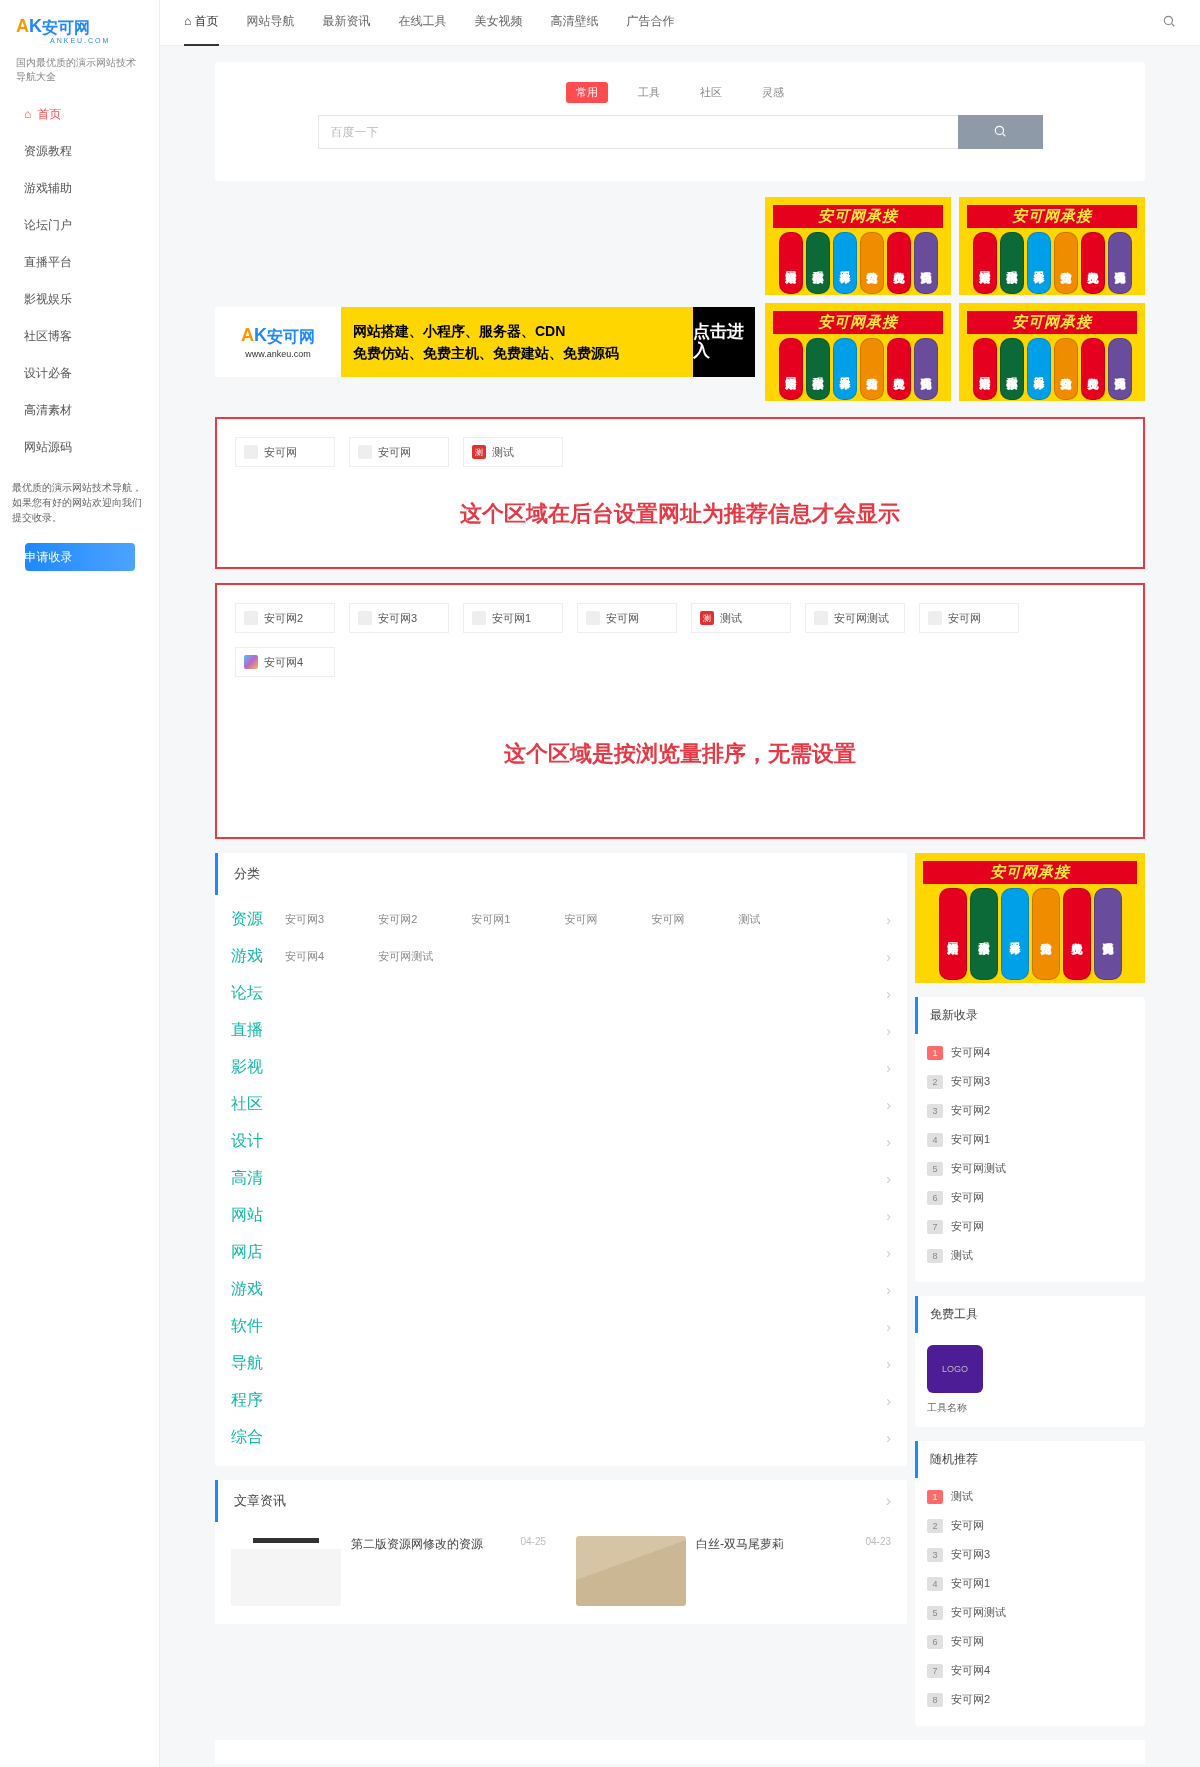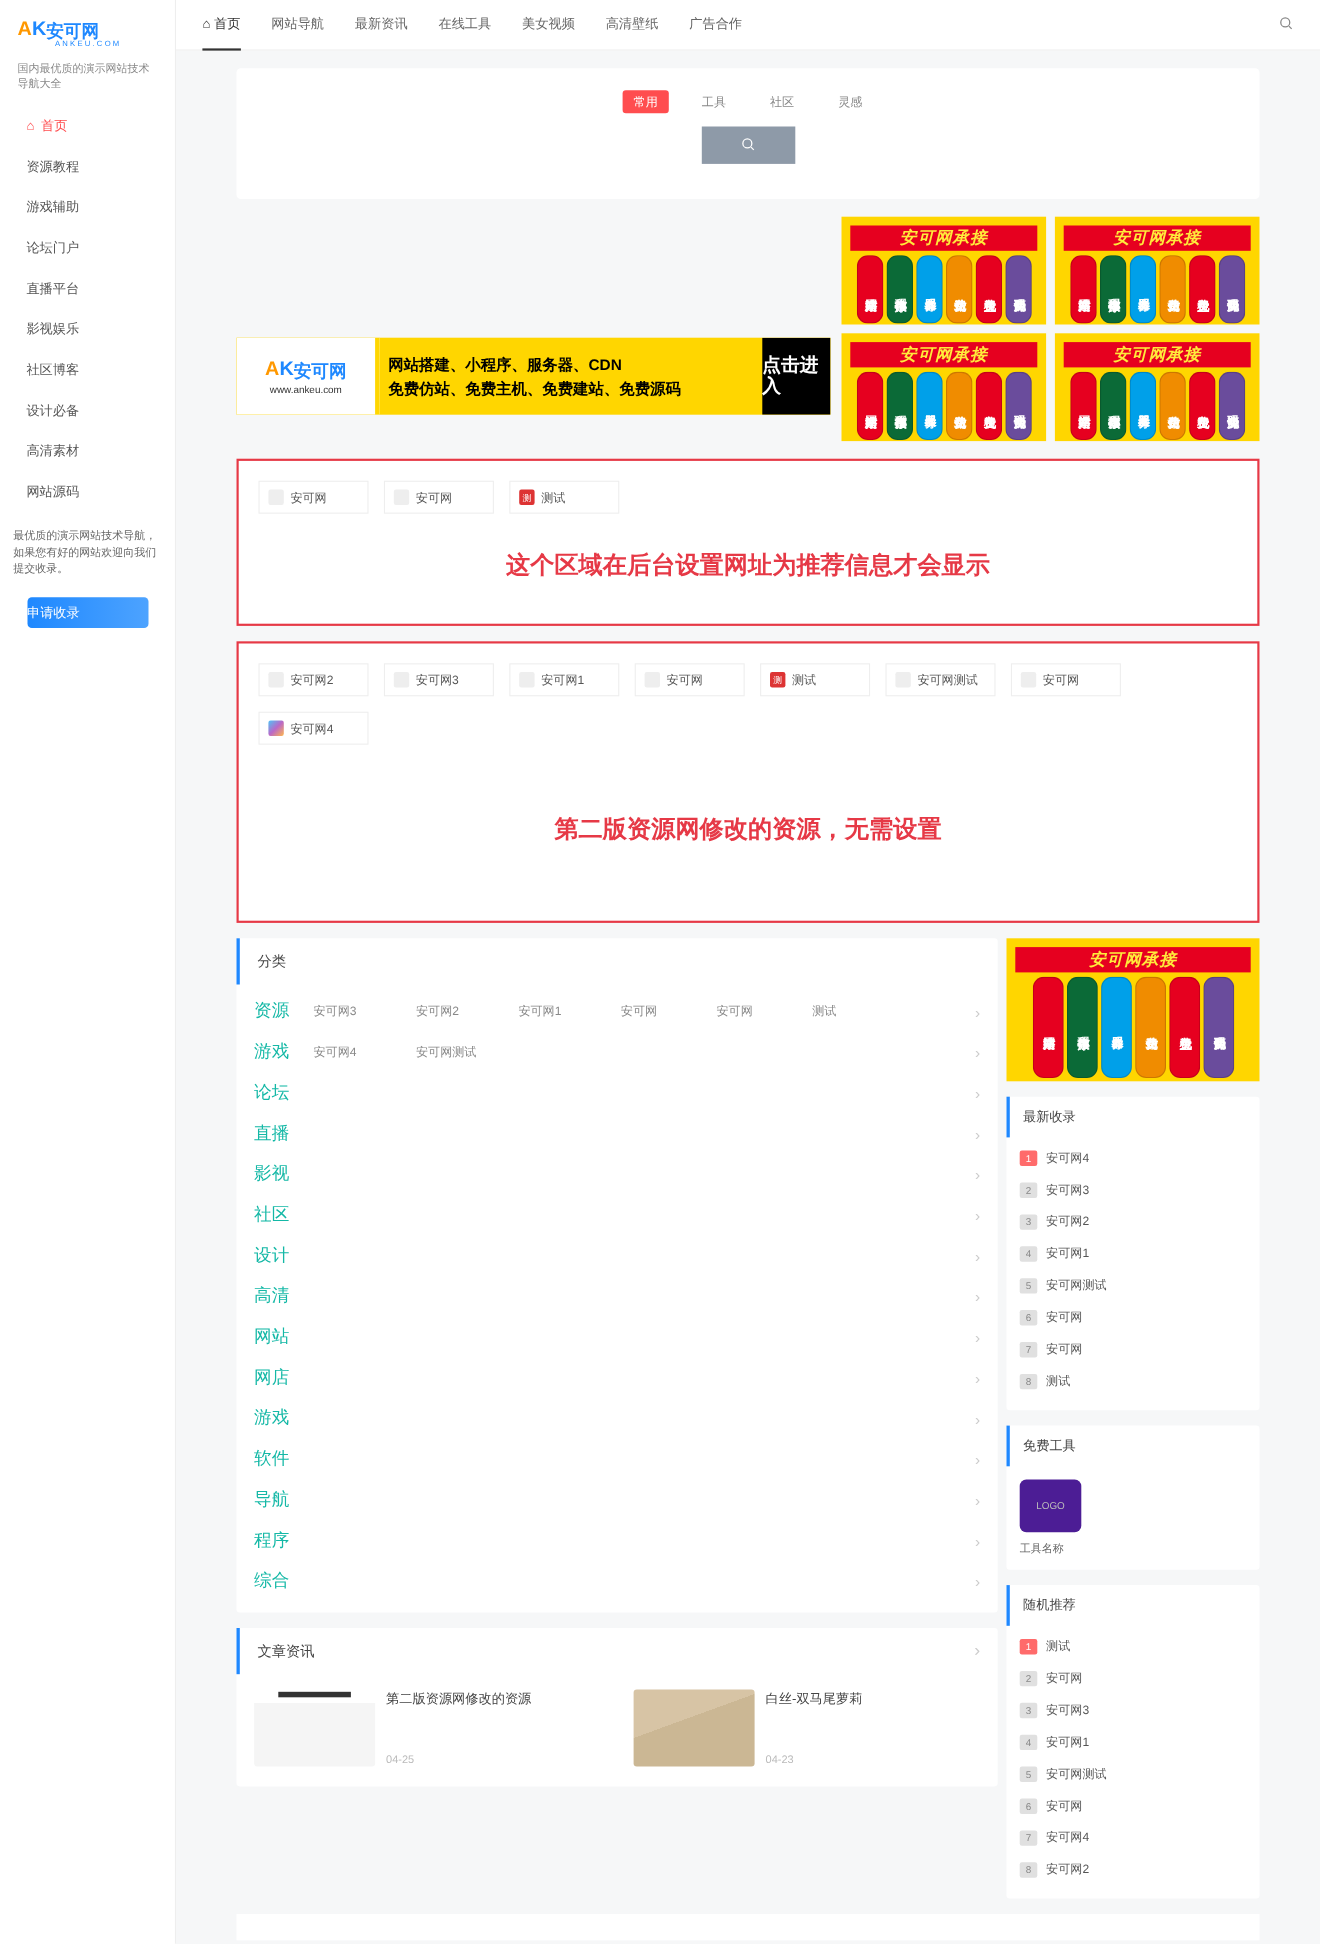--- a/index.html
+++ b/index.html
@@ -88,21 +88,21 @@
 .cat-sub span { cursor: pointer; }
 .cat-arrow { color: #ccc; font-size: 14px; cursor: pointer; }
 
 
 .articles { padding: 14px 16px 18px; display: flex; gap: 30px; }
 .art { display: flex; gap: 10px; flex: 1; }
 .art-thumb { width: 110px; height: 70px; background: #eee; border-radius: 3px; position: relative; overflow: hidden;}
 .art-thumb.listing { background: linear-gradient(#fff 18%, #f5f5f5 18% 100%); }
 .art-thumb.listing::before { content:""; position:absolute; top:2px; left:50%; transform:translateX(-50%); width:60%; height:5px; background:#333;}
 .art-thumb.pic { background: linear-gradient(160deg,#d7c4a5 40%,#cbb794 40%); }
-.art-body { flex: 1; display: flex; flex-direction: column; justify-content: space-between;}
+.art-body { flex: 1; display: flex; flex-direction: row; justify-content: space-between;}
 .art-title { font-size: 12px; color: #444;}
 .art-date { font-size: 10px; color: #bbb;}
 
 
 .widget { background: #fff; border-radius: 3px; margin-bottom: 14px; }
 .widget-ad { padding: 0; }
 .w-head { padding: 10px 12px; font-size: 12px; color: #444; border-left: 3px solid #1e88ff;}
 .rank { list-style: none; padding: 4px 12px 12px;}
 .rank li { display: flex; align-items: center; gap: 8px; padding: 7px 0; font-size: 11px; color: #555;}
 .rank li .n { width: 16px; height: 14px; line-height: 14px; text-align: center; background: #e0e0e0; color: #888; font-size: 9px; border-radius: 2px;}
@@ -162,20 +162,21 @@
   <div class="wrap">
 
     <section class="search-card">
       <div class="search-tabs" id="search-tabs">
           <span class="active">常用</span>
           <span>工具</span>
           <span>社区</span>
           <span>灵感</span>
         </div>
       <div class="search-box">
+        <input class="search-input" placeholder="百度一下" style="">
         <button class="search-btn">
           <svg width="14" height="14" viewBox="0 0 24 24" fill="none" stroke="white" stroke-width="2">
               <circle cx="11" cy="11" r="7"></circle>
               <line x1="21" y1="21" x2="16.65" y2="16.65"></line>
             </svg>
         </button>
       </div>
     </section>
 
     <div class="banner-row">
@@ -288,21 +289,21 @@
           </div>
           <div class="rb-item">
             <span class="fav"></span>
             <span>安可网</span>
           </div>
           <div class="rb-item">
             <span class="fav clr"></span>
             <span>安可网4</span>
           </div>
         </div>
-      <div class="rb-caption" style="padding:62px 0 50px;">第二版资源网修改的资源，无需设置</div>
+      <div class="rb-caption" style="padding:62px 0 50px;">这个区域是按浏览量排序，无需设置</div>
     </section>
 
     <div class="cols">
       <div class="col-l">
         <div class="card">
           <div class="card-head">
               <span>分类</span>
             </div>
           <div class="cat-table" id="cat-table">
               <div class="cat-row">

